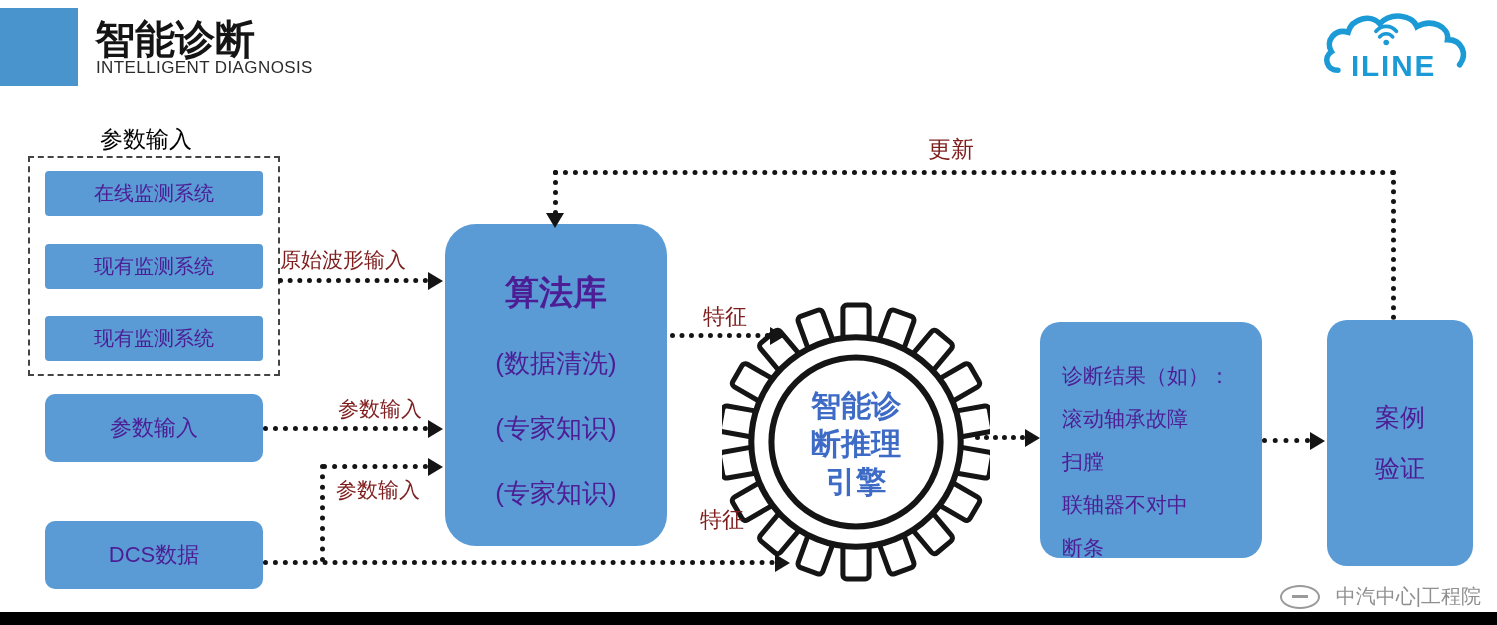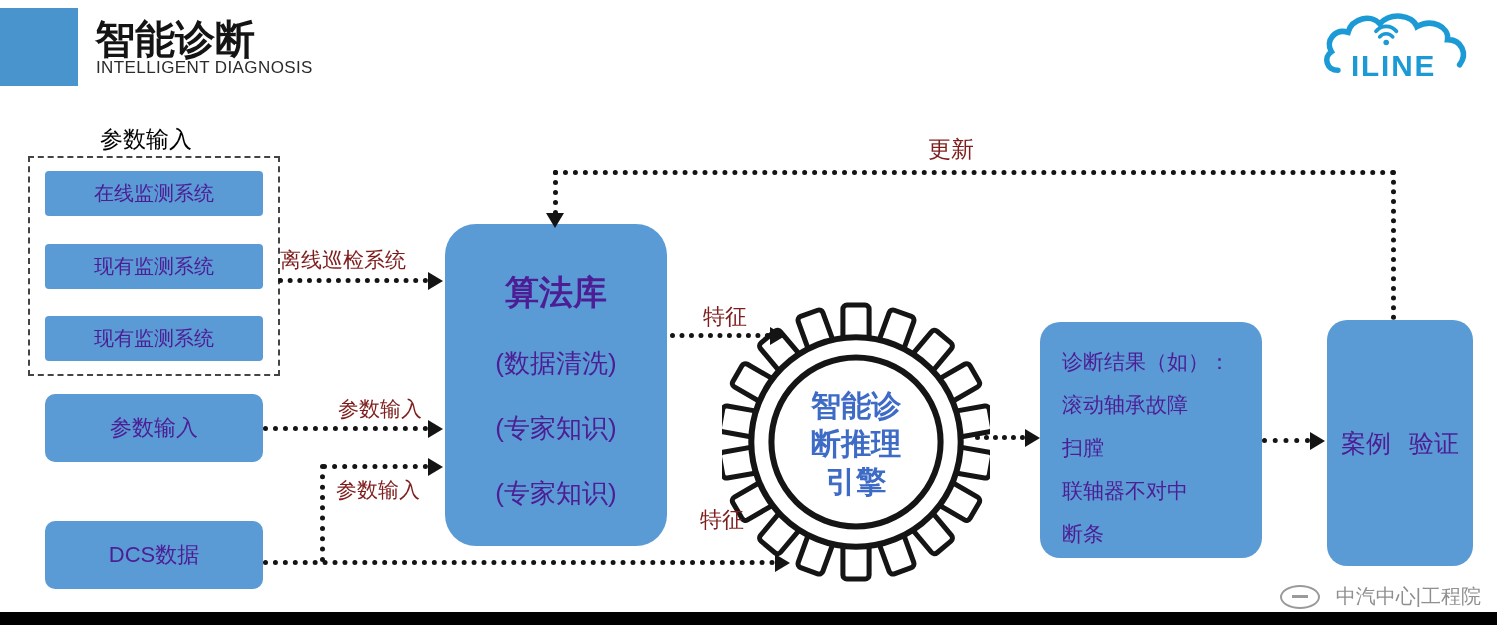--- a/index.html
+++ b/index.html
@@ -14,23 +14,23 @@
   .subtitle{left:96px;top:58px;font-size:17px;font-weight:400;letter-spacing:.4px;color:#2b2b2b;}
   
   .bluebox{background:#5B9BD5;color:#4c1d95;display:flex;align-items:center;justify-content:center;text-align:center;}
   .vib-box{left:45px;width:218px;height:45px;font-size:20px;border-radius:4px;}
   .mid-box{left:45px;width:218px;height:68px;font-size:22px;border-radius:10px;}
   .dashed-group{left:28px;top:156px;width:248px;height:216px;border:2px dashed #444;}
   .vib-label{left:100px;top:124px;font-size:23px;color:#000;}
   .algo{left:445px;top:224px;width:222px;height:322px;border-radius:31px;flex-direction:column;justify-content:flex-start;}
   .algo-title{margin-top:46px;font-size:34px;font-weight:600;}
   .algo-line{margin-top:30px;font-size:26px;}
-  .result{left:1040px;top:322px;width:222px;height:236px;border-radius:20px;align-items:flex-start;justify-content:flex-start;flex-direction:column;padding:18px 0 0 22px;box-sizing:border-box;text-align:left;}
+  .result{left:1040px;top:322px;width:222px;height:236px;border-radius:20px;align-items:flex-start;justify-content:flex-start;flex-direction:column;padding:32px 0 0 22px;box-sizing:border-box;text-align:left;}
   .result-line{font-size:21px;line-height:43px;}
-  .case{left:1327px;top:320px;width:146px;height:246px;border-radius:20px;flex-direction:row;gap:18px;font-size:25px;}
+  .case{left:1327px;top:320px;width:146px;height:246px;border-radius:20px;flex-direction:column;gap:18px;font-size:25px;}
   
   .hline{position:absolute;border-top:5px dotted #141414;height:0;}
   .vline{position:absolute;border-left:5px dotted #141414;width:0;}
   .arr-r{position:absolute;width:0;height:0;border-top:9px solid transparent;border-bottom:9px solid transparent;border-left:15px solid #141414;}
   .arr-d{position:absolute;width:0;height:0;border-left:9px solid transparent;border-right:9px solid transparent;border-top:15px solid #141414;}
   .flow-label{position:absolute;font-size:21px;color:#7f1d1d;}
   
   .gear-wrap{left:722px;top:293px;width:268px;height:292px;background:#fff;}
   
   .bottom-bar{left:0;bottom:0;width:100%;height:13px;background:#000;}
@@ -110,21 +110,21 @@
     <div class="result-line">扫膛</div>
     <div class="result-line">联轴器不对中</div>
     <div class="result-line">断条</div>
   </div>
 
   <div class="abs bluebox case">
     <div>案例</div>
     <div>验证</div>
   </div>
 
-  <div class="flow-label" style="left:280px;top:246px">离线巡检系统</div>
+  <div class="flow-label" style="left:280px;top:246px">原始波形输入</div>
   <div class="hline" style="left:278px;top:278px;width:150px"></div>
   <div class="arr-r" style="left:428px;top:272px"></div>
 
   <div class="flow-label" style="left:338px;top:395px">参数输入</div>
   <div class="hline" style="left:263px;top:426px;width:165px"></div>
   <div class="arr-r" style="left:428px;top:420px"></div>
 
   <div class="flow-label" style="left:336px;top:476px">参数输入</div>
   <div class="hline" style="left:322px;top:464px;width:106px"></div>
   <div class="arr-r" style="left:428px;top:458px"></div>

